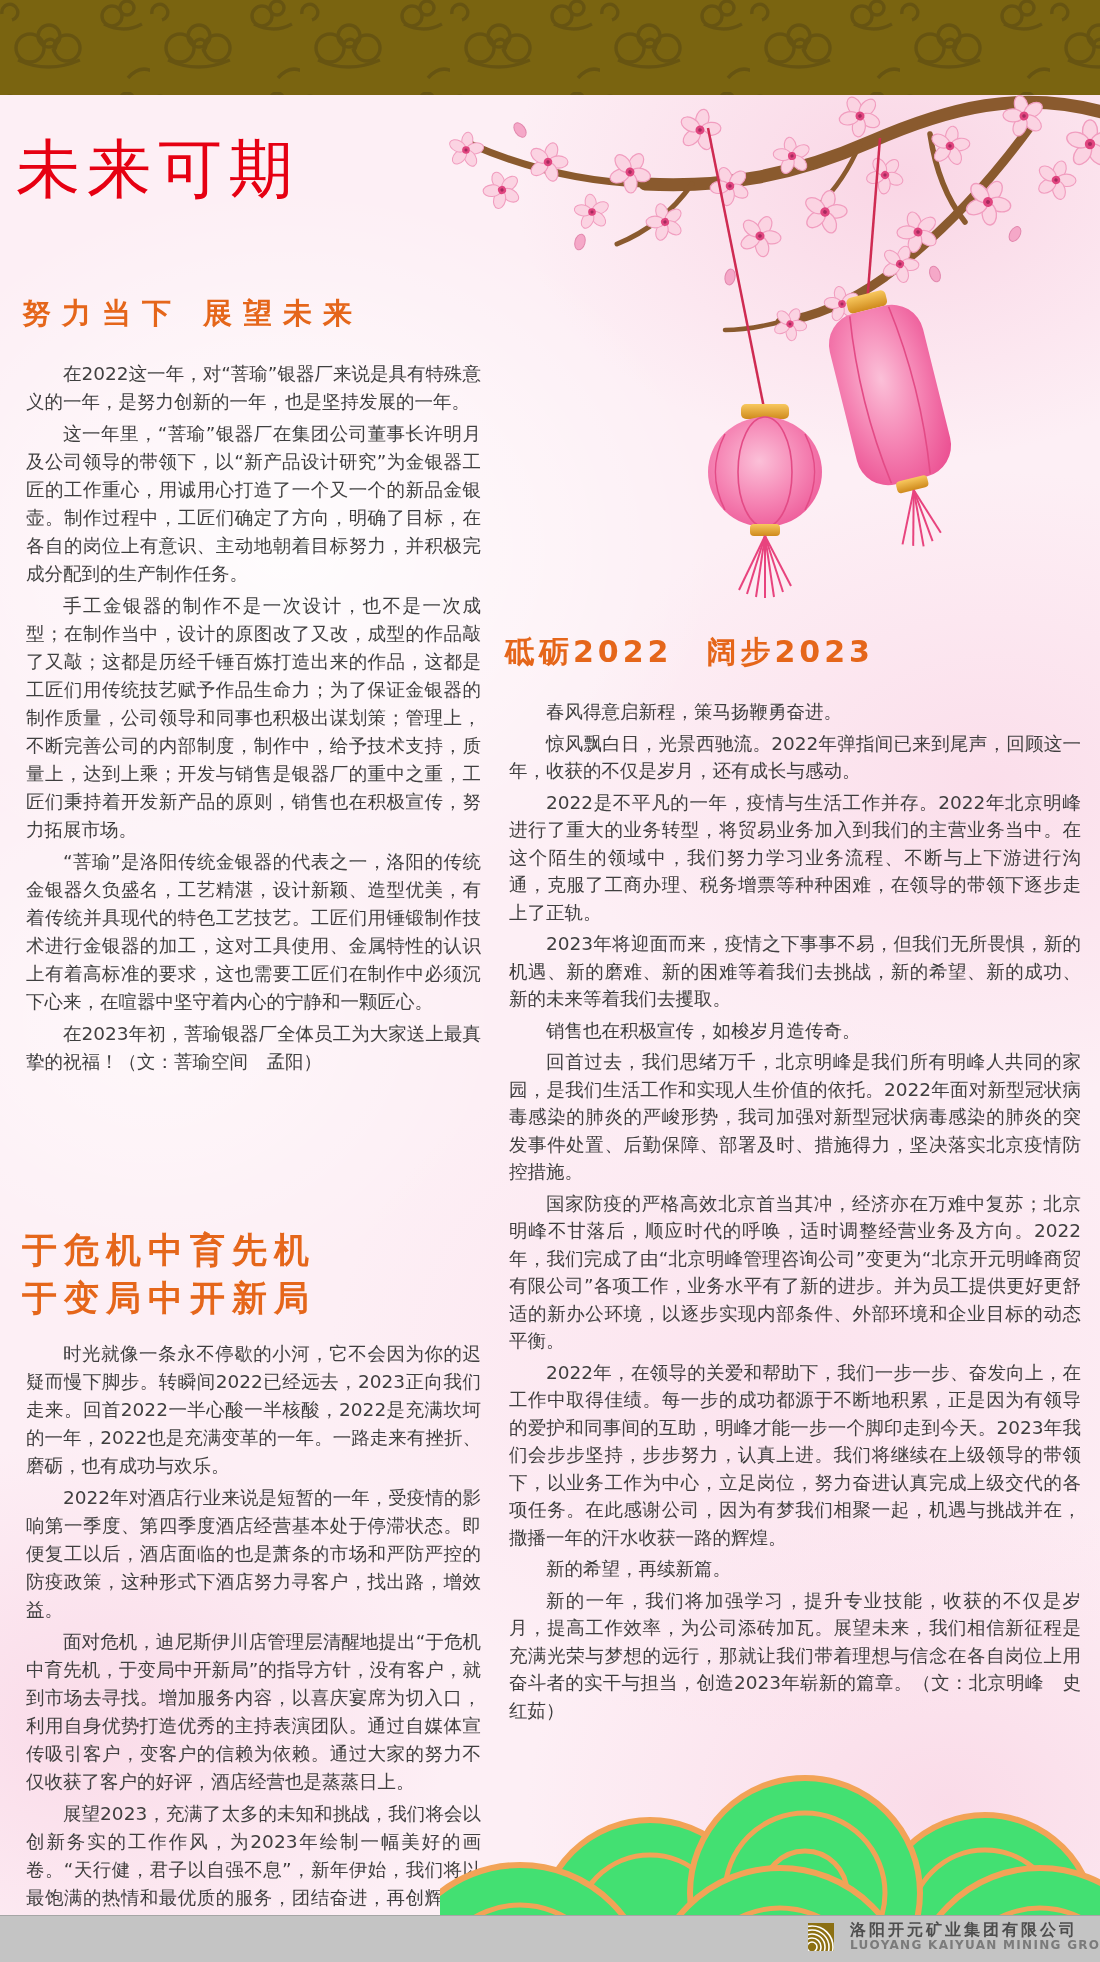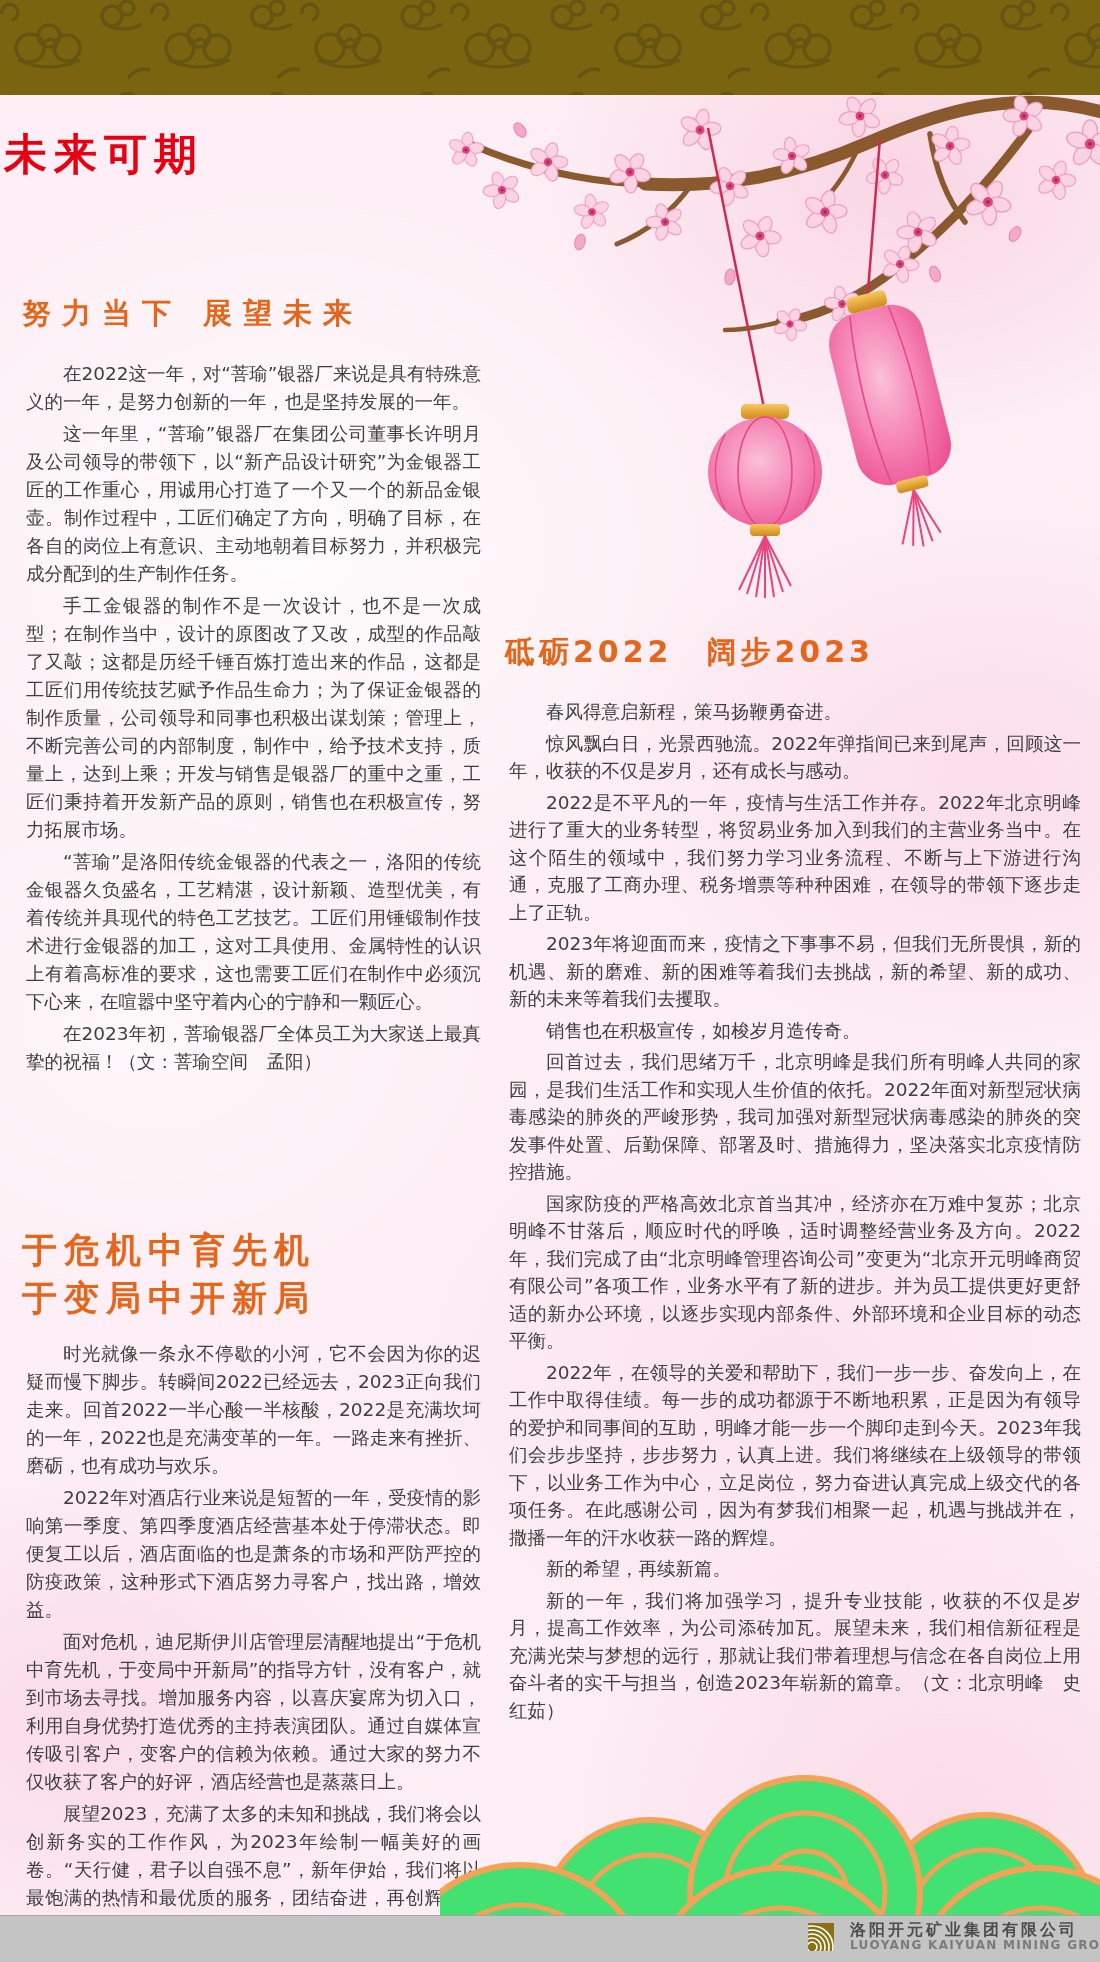--- a/index.html
+++ b/index.html
@@ -11,22 +11,22 @@
       radial-gradient(620px 520px at 26% 28%, rgba(255,255,255,.85), rgba(255,255,255,0) 70%),
       radial-gradient(500px 420px at 14% 52%, rgba(255,255,255,.55), rgba(255,255,255,0) 70%),
       radial-gradient(520px 380px at 82% 9%,  rgba(247,193,216,.55), rgba(247,193,216,0) 75%),
       radial-gradient(560px 420px at 90% 40%, rgba(249,205,224,.5),  rgba(249,205,224,0) 75%),
       radial-gradient(620px 480px at 72% 70%, rgba(250,212,229,.45), rgba(250,212,229,0) 75%),
       radial-gradient(480px 380px at 8% 88%,  rgba(247,199,220,.5),  rgba(247,199,220,0) 75%),
       radial-gradient(560px 420px at 86% 92%, rgba(248,203,222,.55), rgba(248,203,222,0) 75%);
   }
   .header-band{position:absolute;left:0;top:0;width:1100px;height:95px;display:block;}
   .main-title{
-    position:absolute;left:4px;top:126px;
-    font-size:43px;font-weight:700;color:var(--title-red,#e60012);
+    position:absolute;left:16px;top:126px;
+    font-size:64px;font-weight:400;color:var(--title-red,#e60012);
     letter-spacing:7px;white-space:nowrap;
   }
   .art-title{
     position:absolute;text-align:left;font-weight:bold;
     color:var(--heading-orange,#e5661a);
   }
   .art1-title{left:22px;top:294px;width:463px;font-size:29px;letter-spacing:11px;}
   .art2-title{left:22px;top:1226px;width:463px;font-size:35px;letter-spacing:7px;line-height:48px;}
   .art3-title{left:505px;top:632px;width:580px;font-size:30px;letter-spacing:4px;}
   .body-text{position:absolute;}

